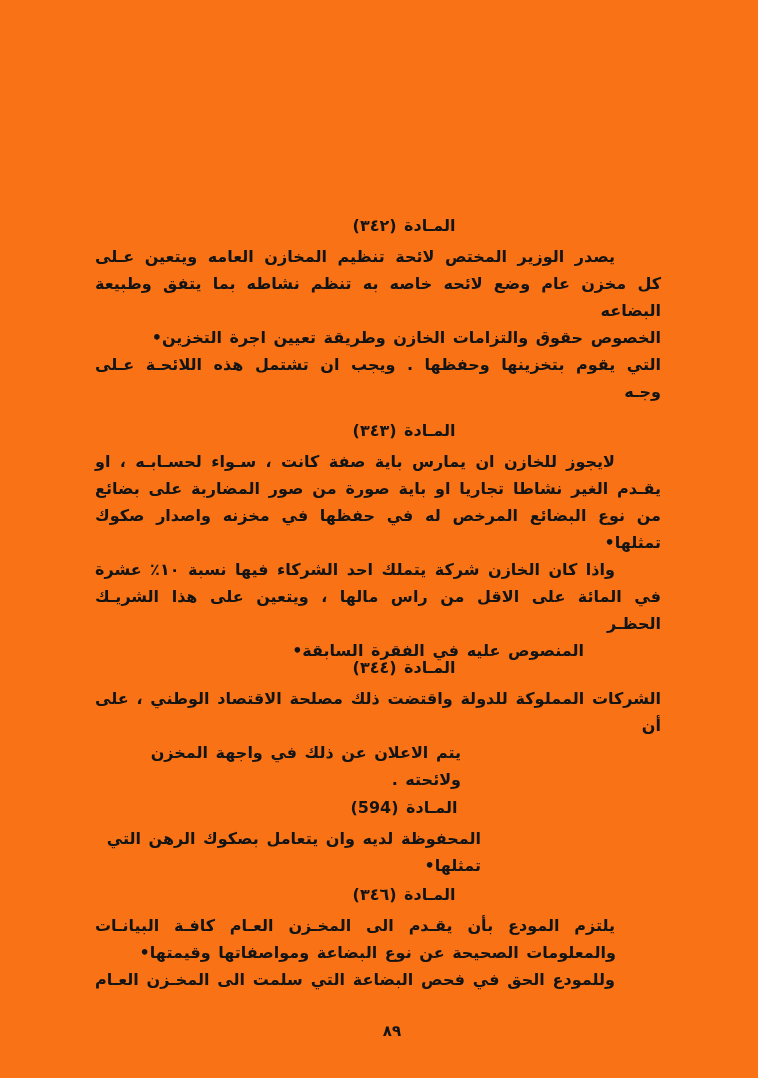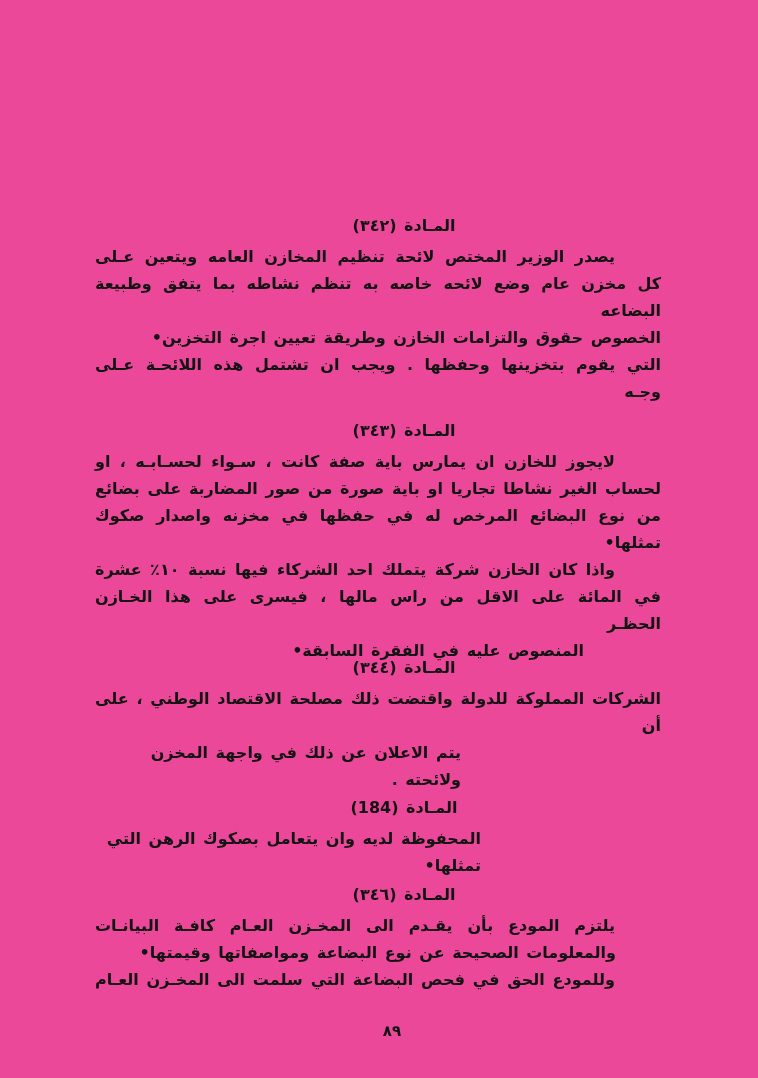--- a/index.html
+++ b/index.html
@@ -11,21 +11,21 @@
     width: 758px;
     height: 1078px;
     position: relative;
     overflow: hidden;
     font-family: "DejaVu Sans", sans-serif;
     color: #141414;
   }
   .page {
     position: absolute;
     inset: 0;
-    background: #ec4899;
+    background: #f97316;
   }
   .content {
     position: absolute;
     top: 0;
     right: 97px;
     width: 566px;
     padding-top: 200px;
     direction: rtl;
     font-size: 16px;
     font-weight: bold;
@@ -80,34 +80,34 @@
     <div>
       <div class="ln first">يصدر الوزير المختص لائحة تنظيم المخازن العامه ويتعين عـلى</div>
       <div class="ln">كل مخزن عام وضع لائحه خاصه به تنظم نشاطه بما يتفق وطبيعة البضاعه</div>
       <div class="ln last">الخصوص حقوق والتزامات الخازن وطريقة تعيين اجرة التخزين•</div>
       <div class="ln">التي يقوم بتخزينها وحفظها . ويجب ان تشتمل هذه اللائحـة عـلى وجـه</div>
     </div>
 
     <div class="heading">المـادة (٣٤٣)</div>
     <div>
       <div class="ln first">لايجوز للخازن ان يمارس باية صفة كانت ، سـواء لحسـابـه ، او</div>
-      <div class="ln">لحساب الغير نشاطا تجاريا او باية صورة من صور المضاربة على بضائع</div>
+      <div class="ln">يقـدم الغير نشاطا تجاريا او باية صورة من صور المضاربة على بضائع</div>
       <div class="ln">من نوع البضائع المرخص له في حفظها في مخزنه واصدار صكوك تمثلها•</div>
       <div class="ln first">واذا كان الخازن شركة يتملك احد الشركاء فيها نسبة ١٠٪ عشرة</div>
-      <div class="ln">في المائة على الاقل من راس مالها ، فيسرى على هذا الخـازن الحظـر</div>
+      <div class="ln">في المائة على الاقل من راس مالها ، ويتعين على هذا الشريـك الحظـر</div>
       <div class="ln last ir-77">المنصوص عليه في الفقرة السابقة•</div>
     </div>
 
     <div class="heading tight">المـادة (٣٤٤)</div>
     <div>
       <div class="ln">الشركات المملوكة للدولة واقتضت ذلك مصلحة الاقتصاد الوطني ، على أن</div>
       <div class="ln last ir-200">يتم الاعلان عن ذلك في واجهة المخزن ولائحته .</div>
     </div>
 
-    <div class="heading up-345">المـادة (184)</div>
+    <div class="heading up-345">المـادة (594)</div>
     <div>
       <div class="ln last ir-180">المحفوظة لديه وان يتعامل بصكوك الرهن التي تمثلها•</div>
     </div>
 
     <div class="heading up-346">المـادة (٣٤٦)</div>
     <div>
       <div class="ln first">يلتزم المودع بأن يقـدم الى المخـزن العـام كافـة البيانـات</div>
       <div class="ln last ir-45">والمعلومات الصحيحة عن نوع البضاعة ومواصفاتها وقيمتها•</div>
       <div class="ln first">وللمودع الحق في فحص البضاعة التي سلمت الى المخـزن العـام</div>
     </div>

